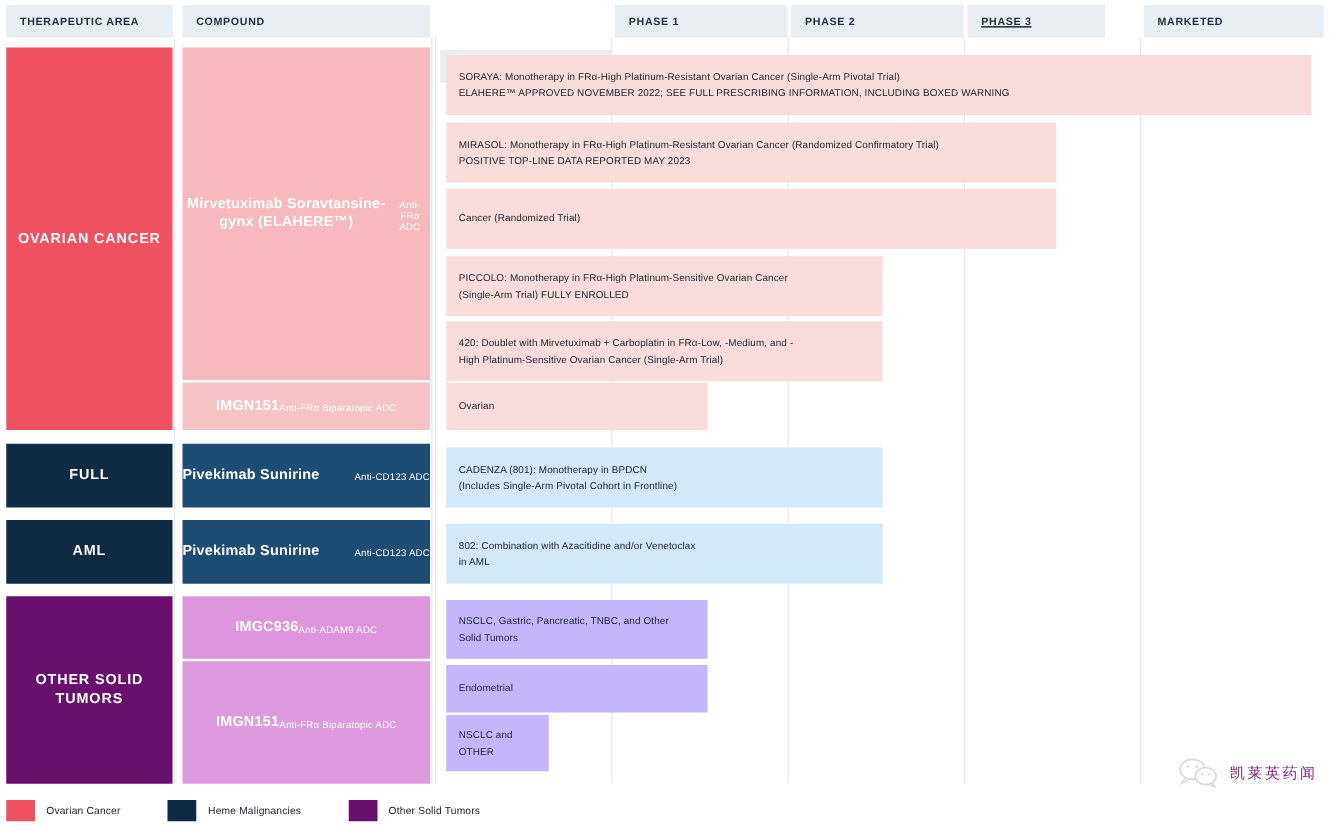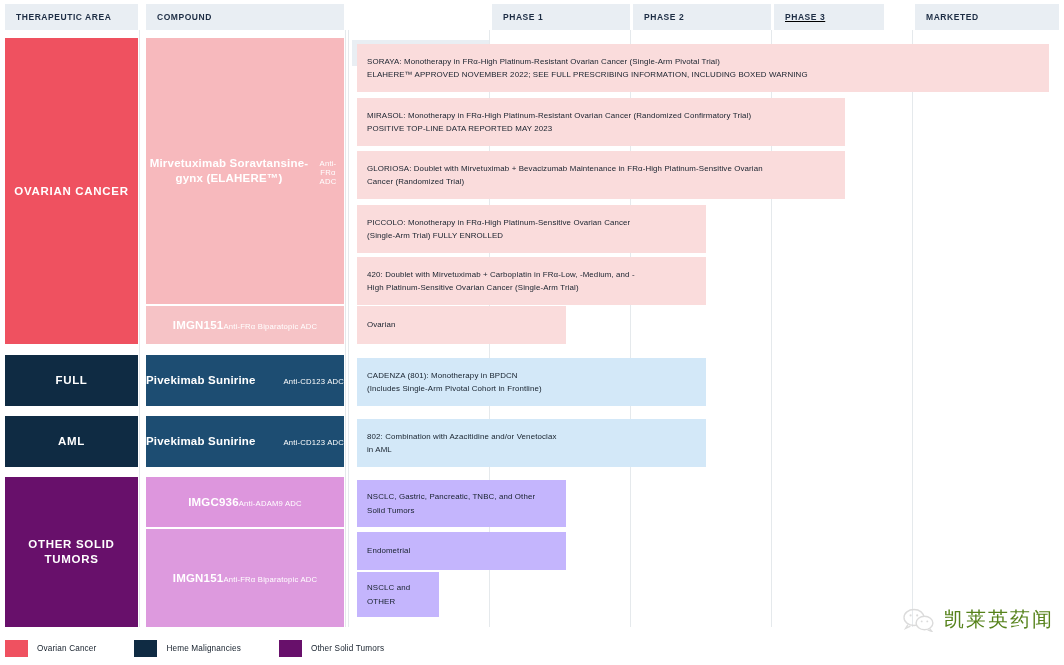--- a/index.html
+++ b/index.html
@@ -72,21 +72,21 @@
   .swatch{width:23px;height:17px;margin-right:9px;}
   .lg-txt{font-size:8.2px;color:#16202c;letter-spacing:.15px;}
 
   
   .wm{
     position:absolute;right:10px;top:606px;
     display:flex;align-items:center;
     color:#d8d8d8;opacity:.95;
     font-family:"DejaVu Sans",sans-serif;
   }
-  .wm-text{font-size:20px;letter-spacing:2px;color:#4d7c0f;}
+  .wm-text{font-size:12px;letter-spacing:2px;color:#701a75;}
   .wm-icon{margin-right:8px;display:flex;}
 </style>
 </head>
 <body>
 
 <div class="pipeline">
 
   <div id="hdr-root">
       <div class="hdr" style="left: 5px; width: 133px;">
         <span>THERAPEUTIC AREA</span>
@@ -167,21 +167,20 @@
         </div>
       </div>
       <div class="bar pink" style="left: 357px; top: 98px; width: 488px; height: 48px;">
         <div>
           <span>MIRASOL: Monotherapy in FRα-High Platinum-Resistant Ovarian Cancer (Randomized Confirmatory Trial)</span>
           <span>POSITIVE TOP-LINE DATA REPORTED MAY 2023</span>
         </div>
       </div>
       <div class="bar pink" style="left: 357px; top: 151px; width: 488px; height: 48px;">
         <div>
-          <span>GLORIOSA: Doublet with Mirvetuximab + Bevacizumab Maintenance in FRα-High Platinum-Sensitive Ovarian</span>
           <span>Cancer (Randomized Trial)</span>
         </div>
       </div>
       <div class="bar pink" style="left: 357px; top: 205px; width: 349px; height: 48px;">
         <div>
           <span>PICCOLO: Monotherapy in FRα-High Platinum-Sensitive Ovarian Cancer</span>
           <span>(Single-Arm Trial) FULLY ENROLLED</span>
         </div>
       </div>
       <div class="bar pink" style="left: 357px; top: 257px; width: 349px; height: 48px;">

